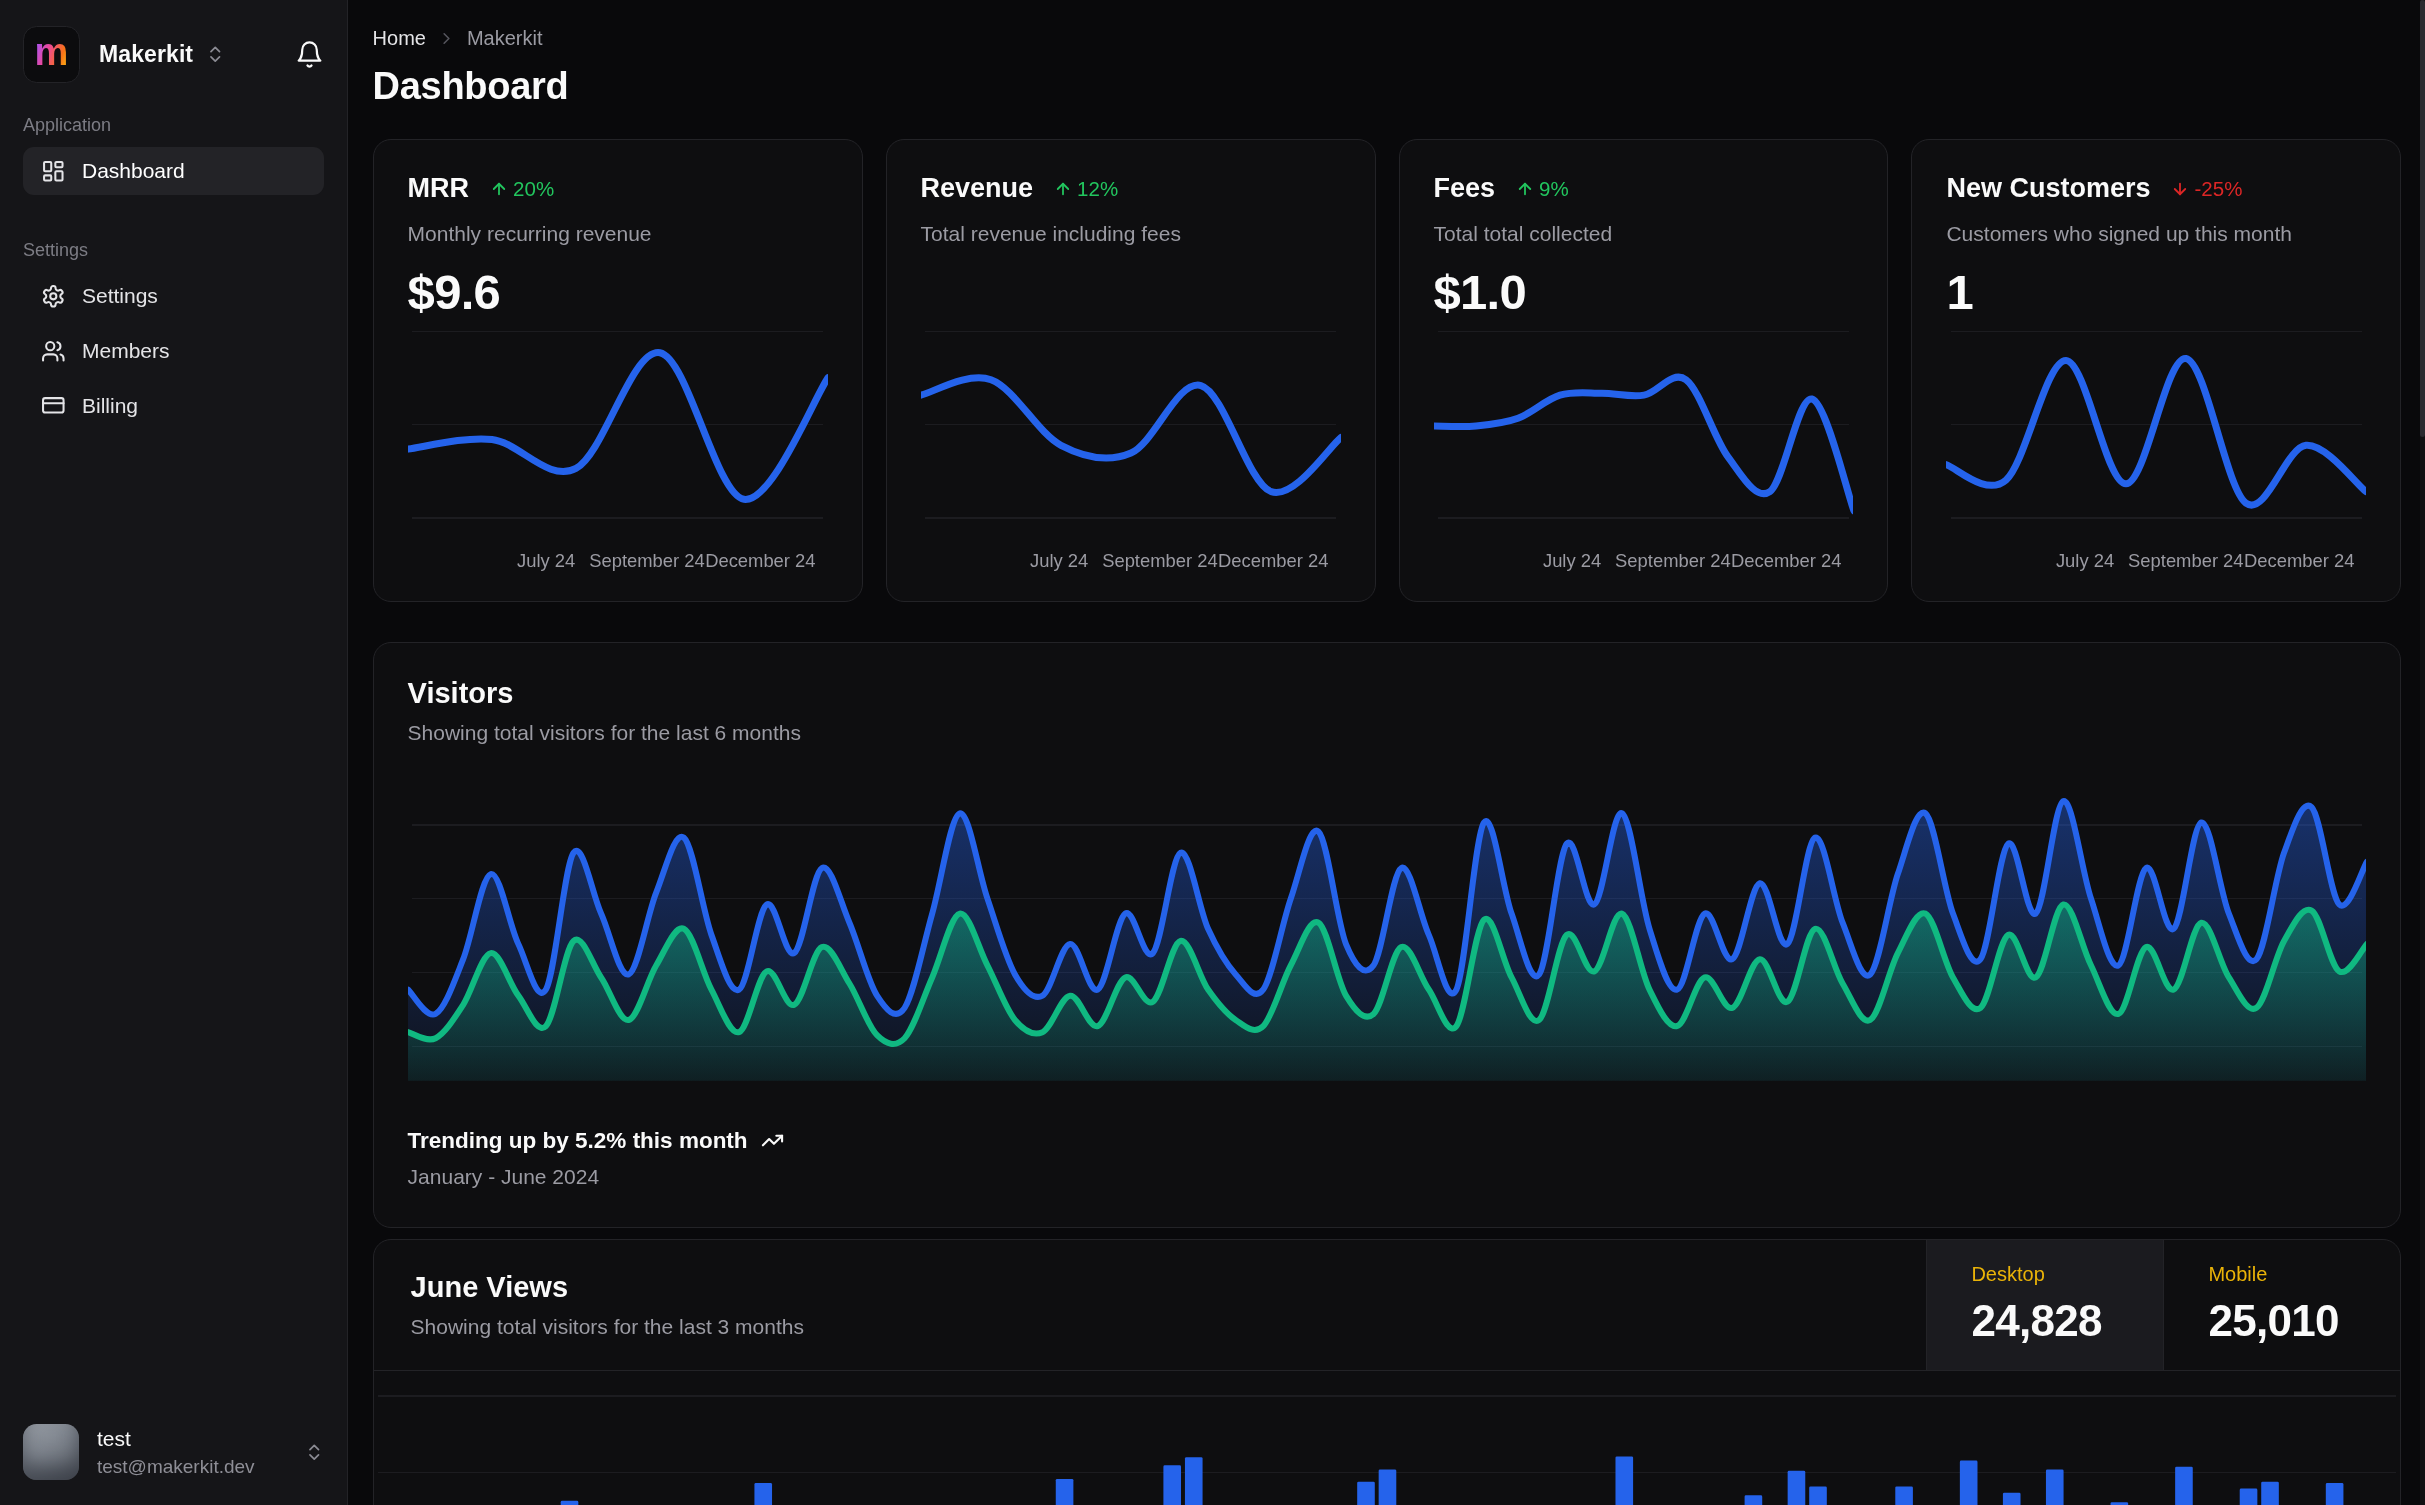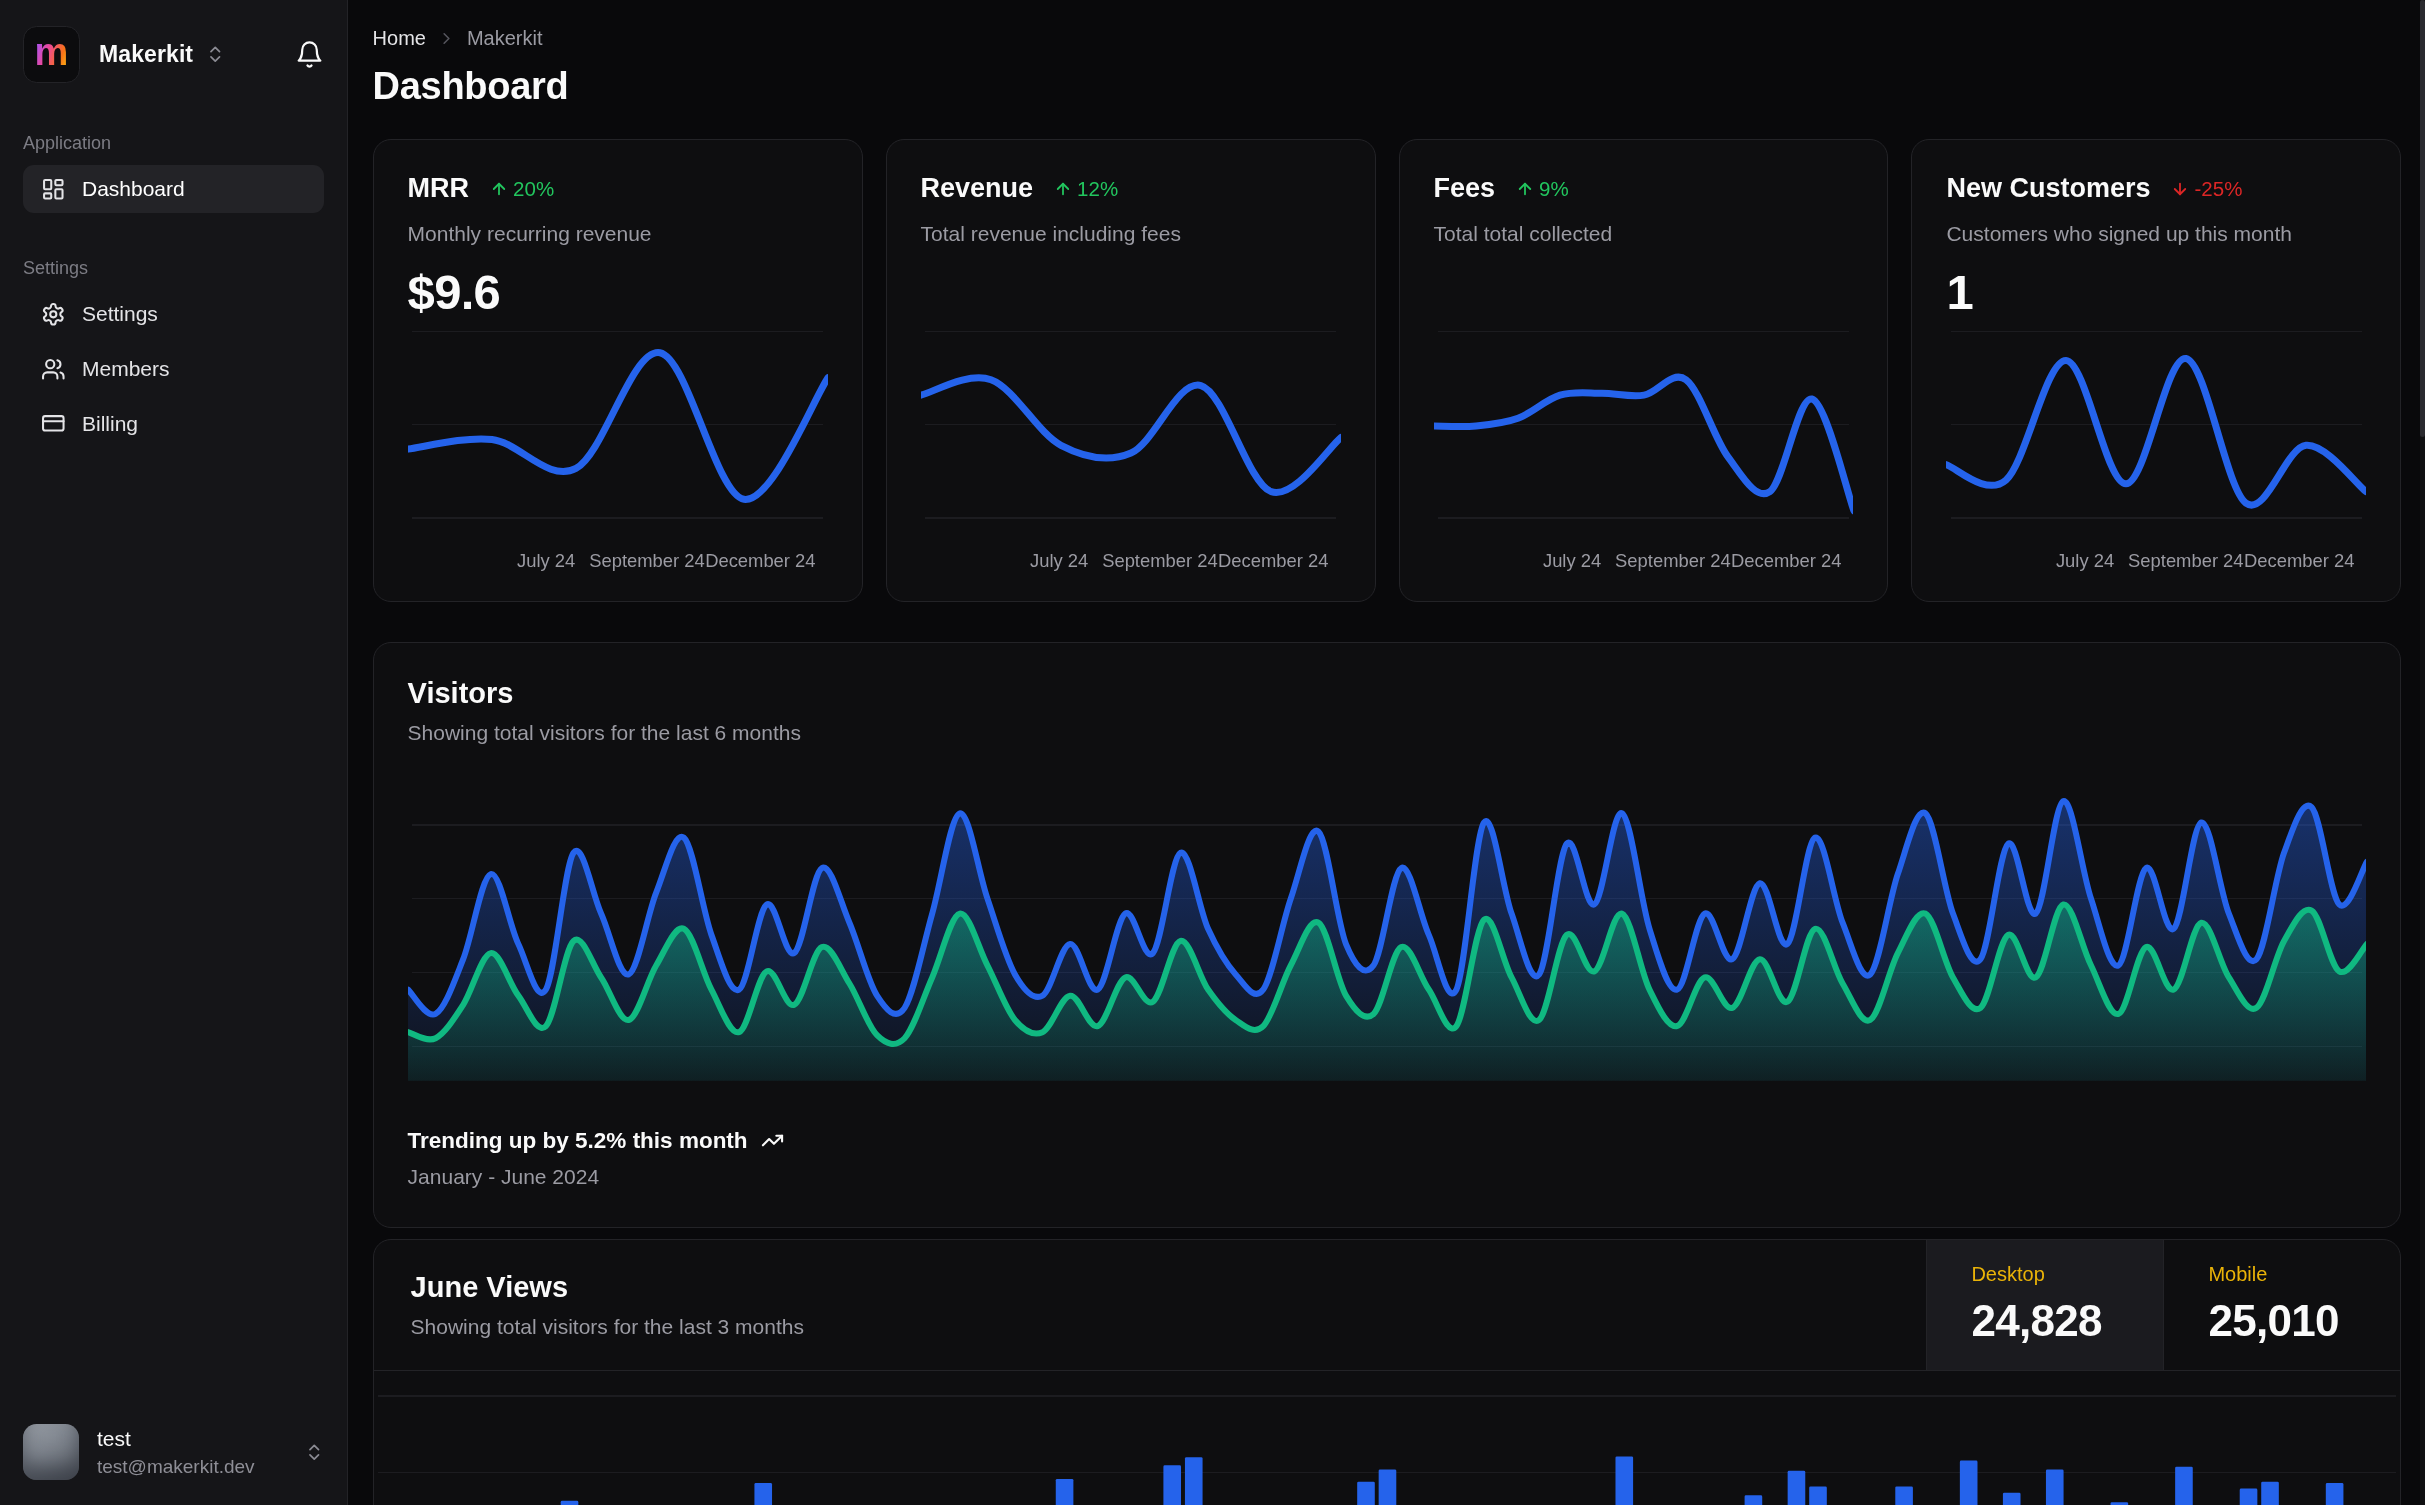--- a/index.html
+++ b/index.html
@@ -30,21 +30,21 @@
   .logo span {
     font-size:38px; font-weight:700; line-height:1;
     background:linear-gradient(110deg,#a855f7 10%,#ec4899 40%,#f97316 75%,#facc15 100%);
     -webkit-background-clip:text; background-clip:text; color:transparent;
     transform:translateY(-2.7px);
   }
   .ws-name { font-size:23px; font-weight:600; letter-spacing:0.1px; }
   .ws-caret { color:#8b8b93; margin-left:12.3px; }
   .bell { margin-left:auto; color:#fafafa; }
 
-  .section-label { margin-top:50px; font-size:18px; color:#7c7c84; }
+  .section-label { margin-top:32px; font-size:18px; color:#7c7c84; }
   .section-label.second { margin-top:45px; }
   .nav-list { margin-top:11px; display:flex; flex-direction:column; gap:6.8px; }
   .nav-item {
     display:flex; align-items:center; gap:16.4px;
     height:48px; padding:0 18px; border-radius:11px;
     font-size:21px; color:#e4e4e7; cursor:pointer;
   }
   .nav-item .icn { color:#e4e4e7; display:flex; }
   .nav-item.active { background:#232327; color:#ffffff; }
 
@@ -296,20 +296,21 @@
           <span>
               <svg width="18" height="18" viewBox="0 0 24 24" fill="none" stroke="currentColor" stroke-width="2.4" stroke-linecap="round" stroke-linejoin="round">
                 <path d="M12 19V5"></path>
                 <path d="m5 12 7-7 7 7"></path>
               </svg>
             </span>
           <span>9%</span>
         </span>
       </div>
       <div class="stat-desc">Total total collected</div>
+      <div class="stat-value">$1.0</div>
       <div class="spark-wrap">
         <div class="gl gl1"></div>
           <div class="gl gl2"></div>
           <div class="gl gl3"></div>
         <svg viewBox="0 0 640 310" preserveAspectRatio="none">
             <path d="M 0.0 155.0 C 10.7 155.0, 42.7 156.9, 64.0 155.0 C 85.3 153.1, 106.7 151.2, 128.0 143.7 C 149.3 136.2, 170.7 116.0, 192.0 109.9 C 213.3 103.8, 234.7 107.1, 256.0 107.1 C 277.3 107.1, 298.7 113.2, 320.0 109.9 C 341.3 106.6, 362.7 72.3, 384.0 87.3 C 405.3 102.4, 426.7 172.9, 448.0 200.1 C 469.3 227.4, 490.7 265.0, 512.0 250.9 C 533.3 236.8, 554.7 110.8, 576.0 115.5 C 597.3 120.2, 629.3 251.8, 640.0 279.1" fill="none" stroke="#2563eb" stroke-width="7" stroke-linecap="round" stroke-linejoin="round" vector-effect="non-scaling-stroke"></path>
           </svg>
       </div>
       <div class="axis-row">
         <span class="ax1">July 24</span>

